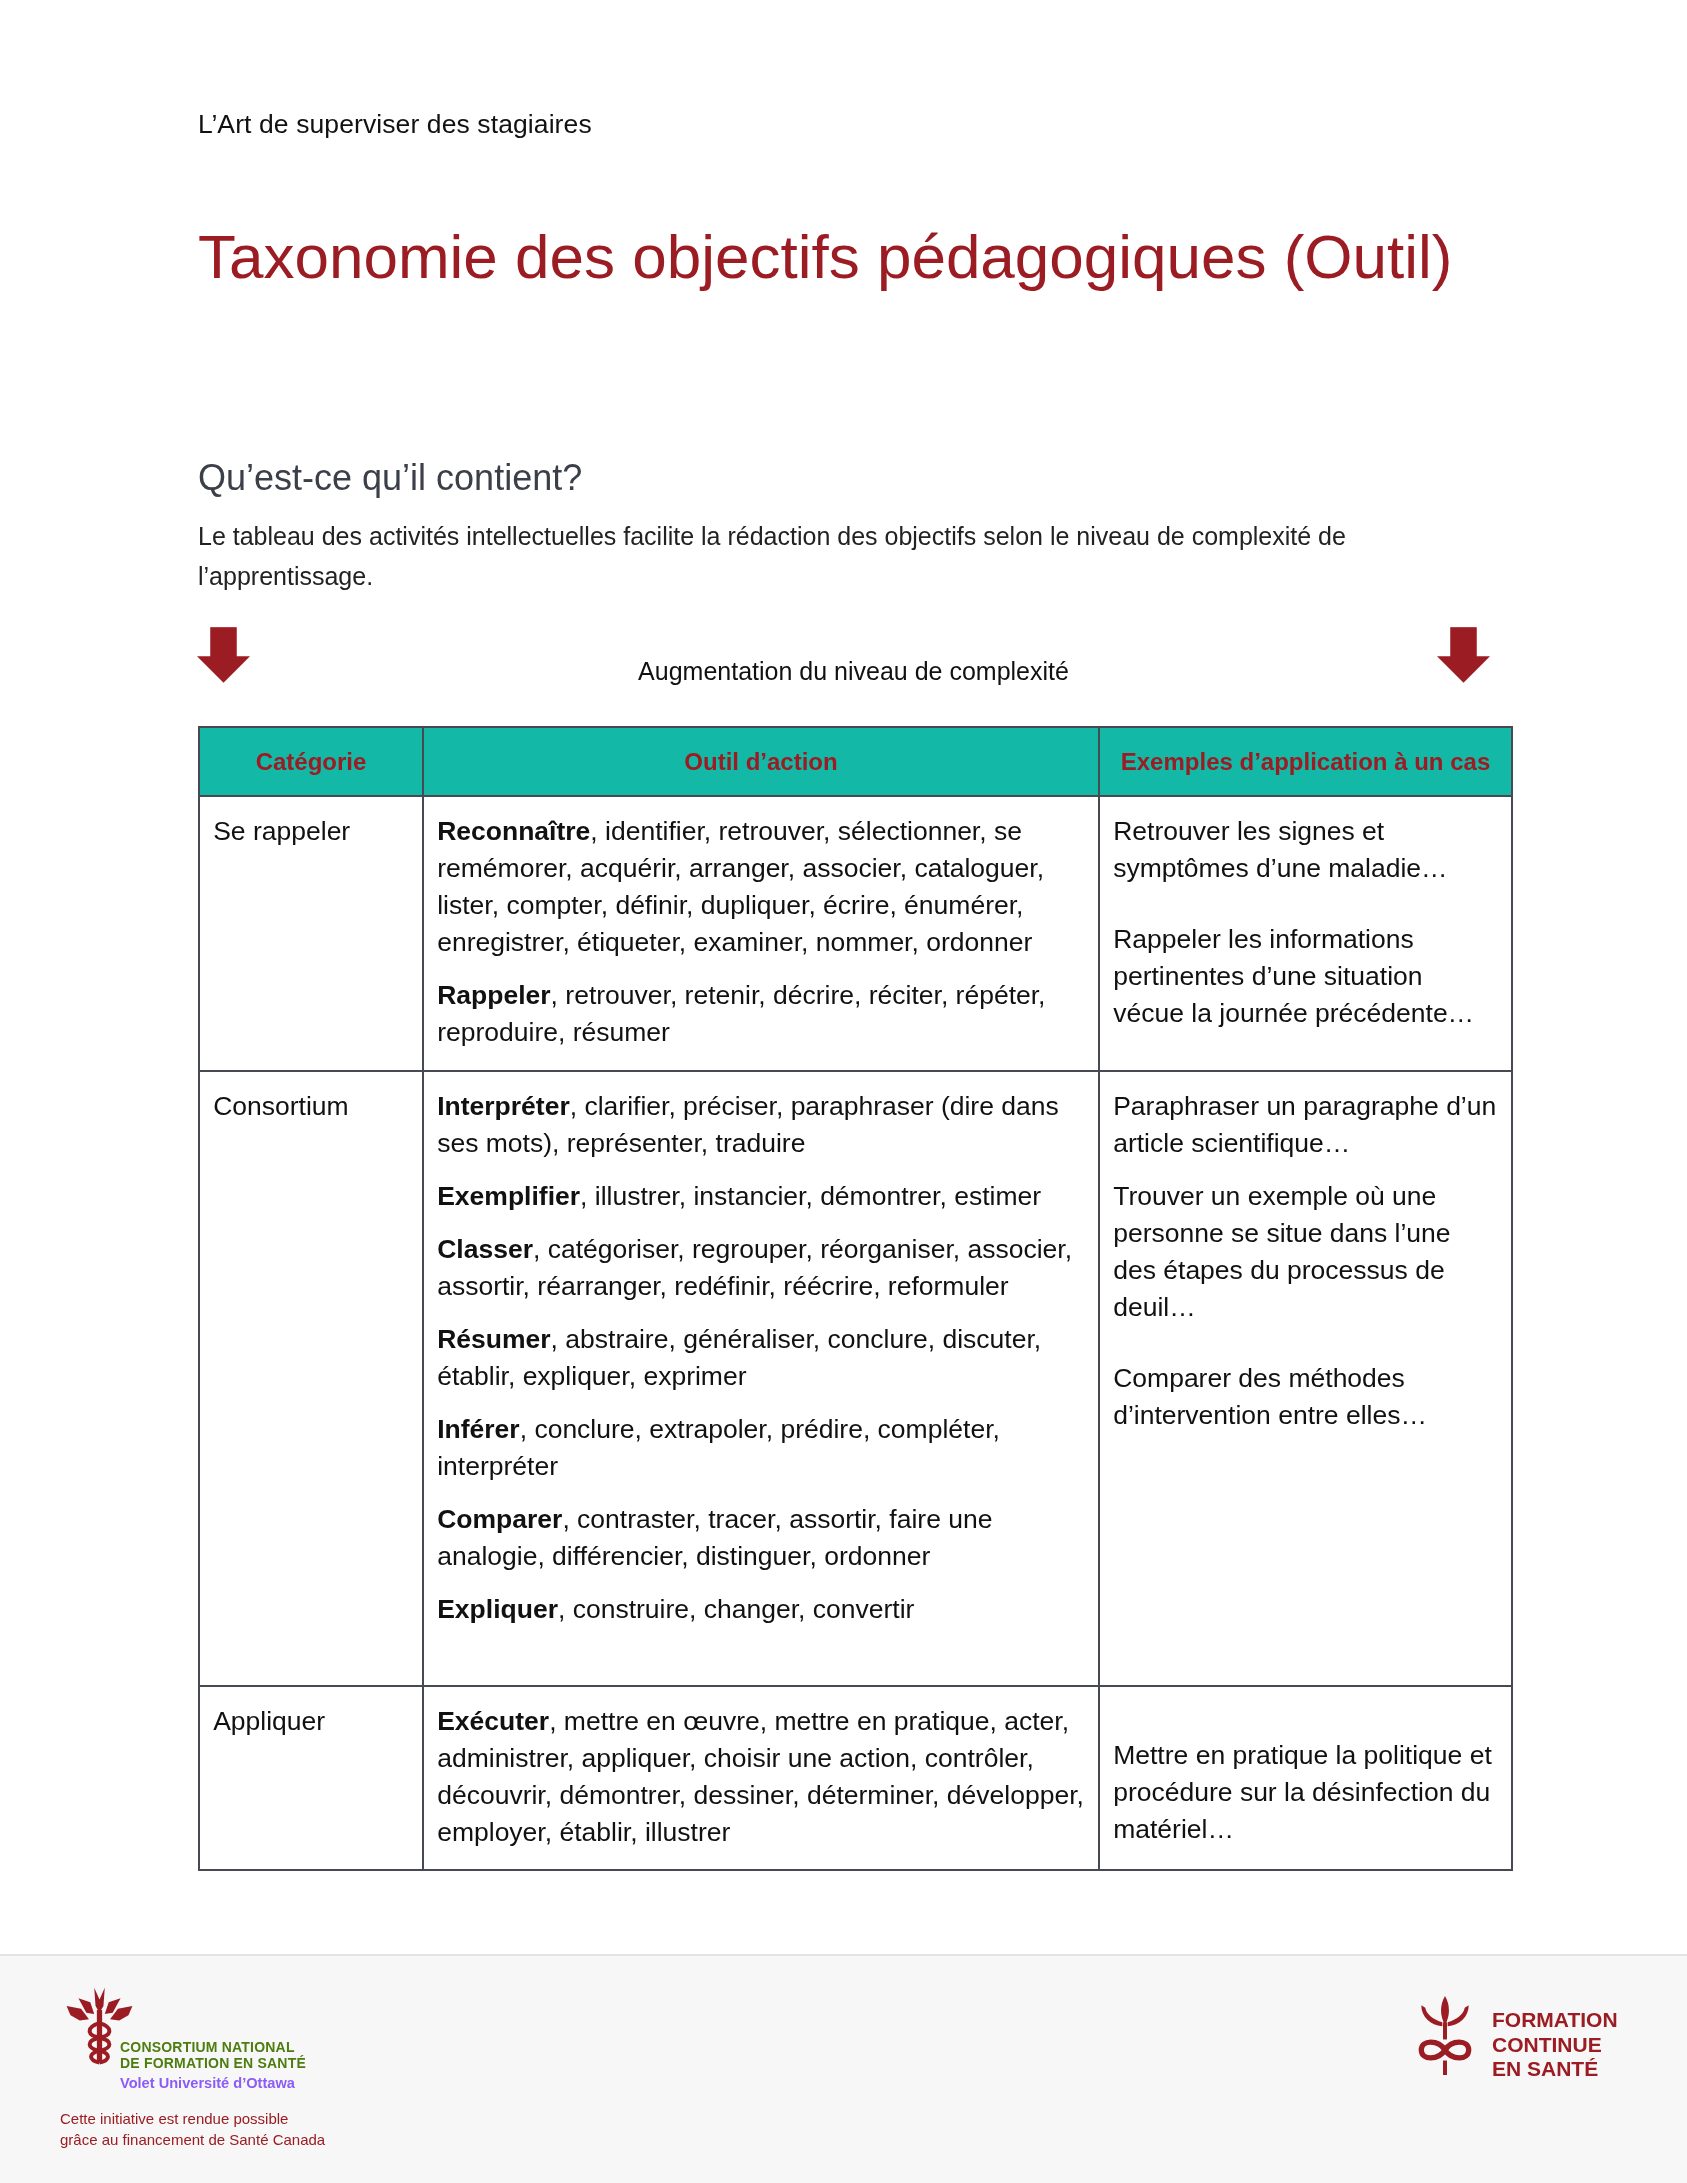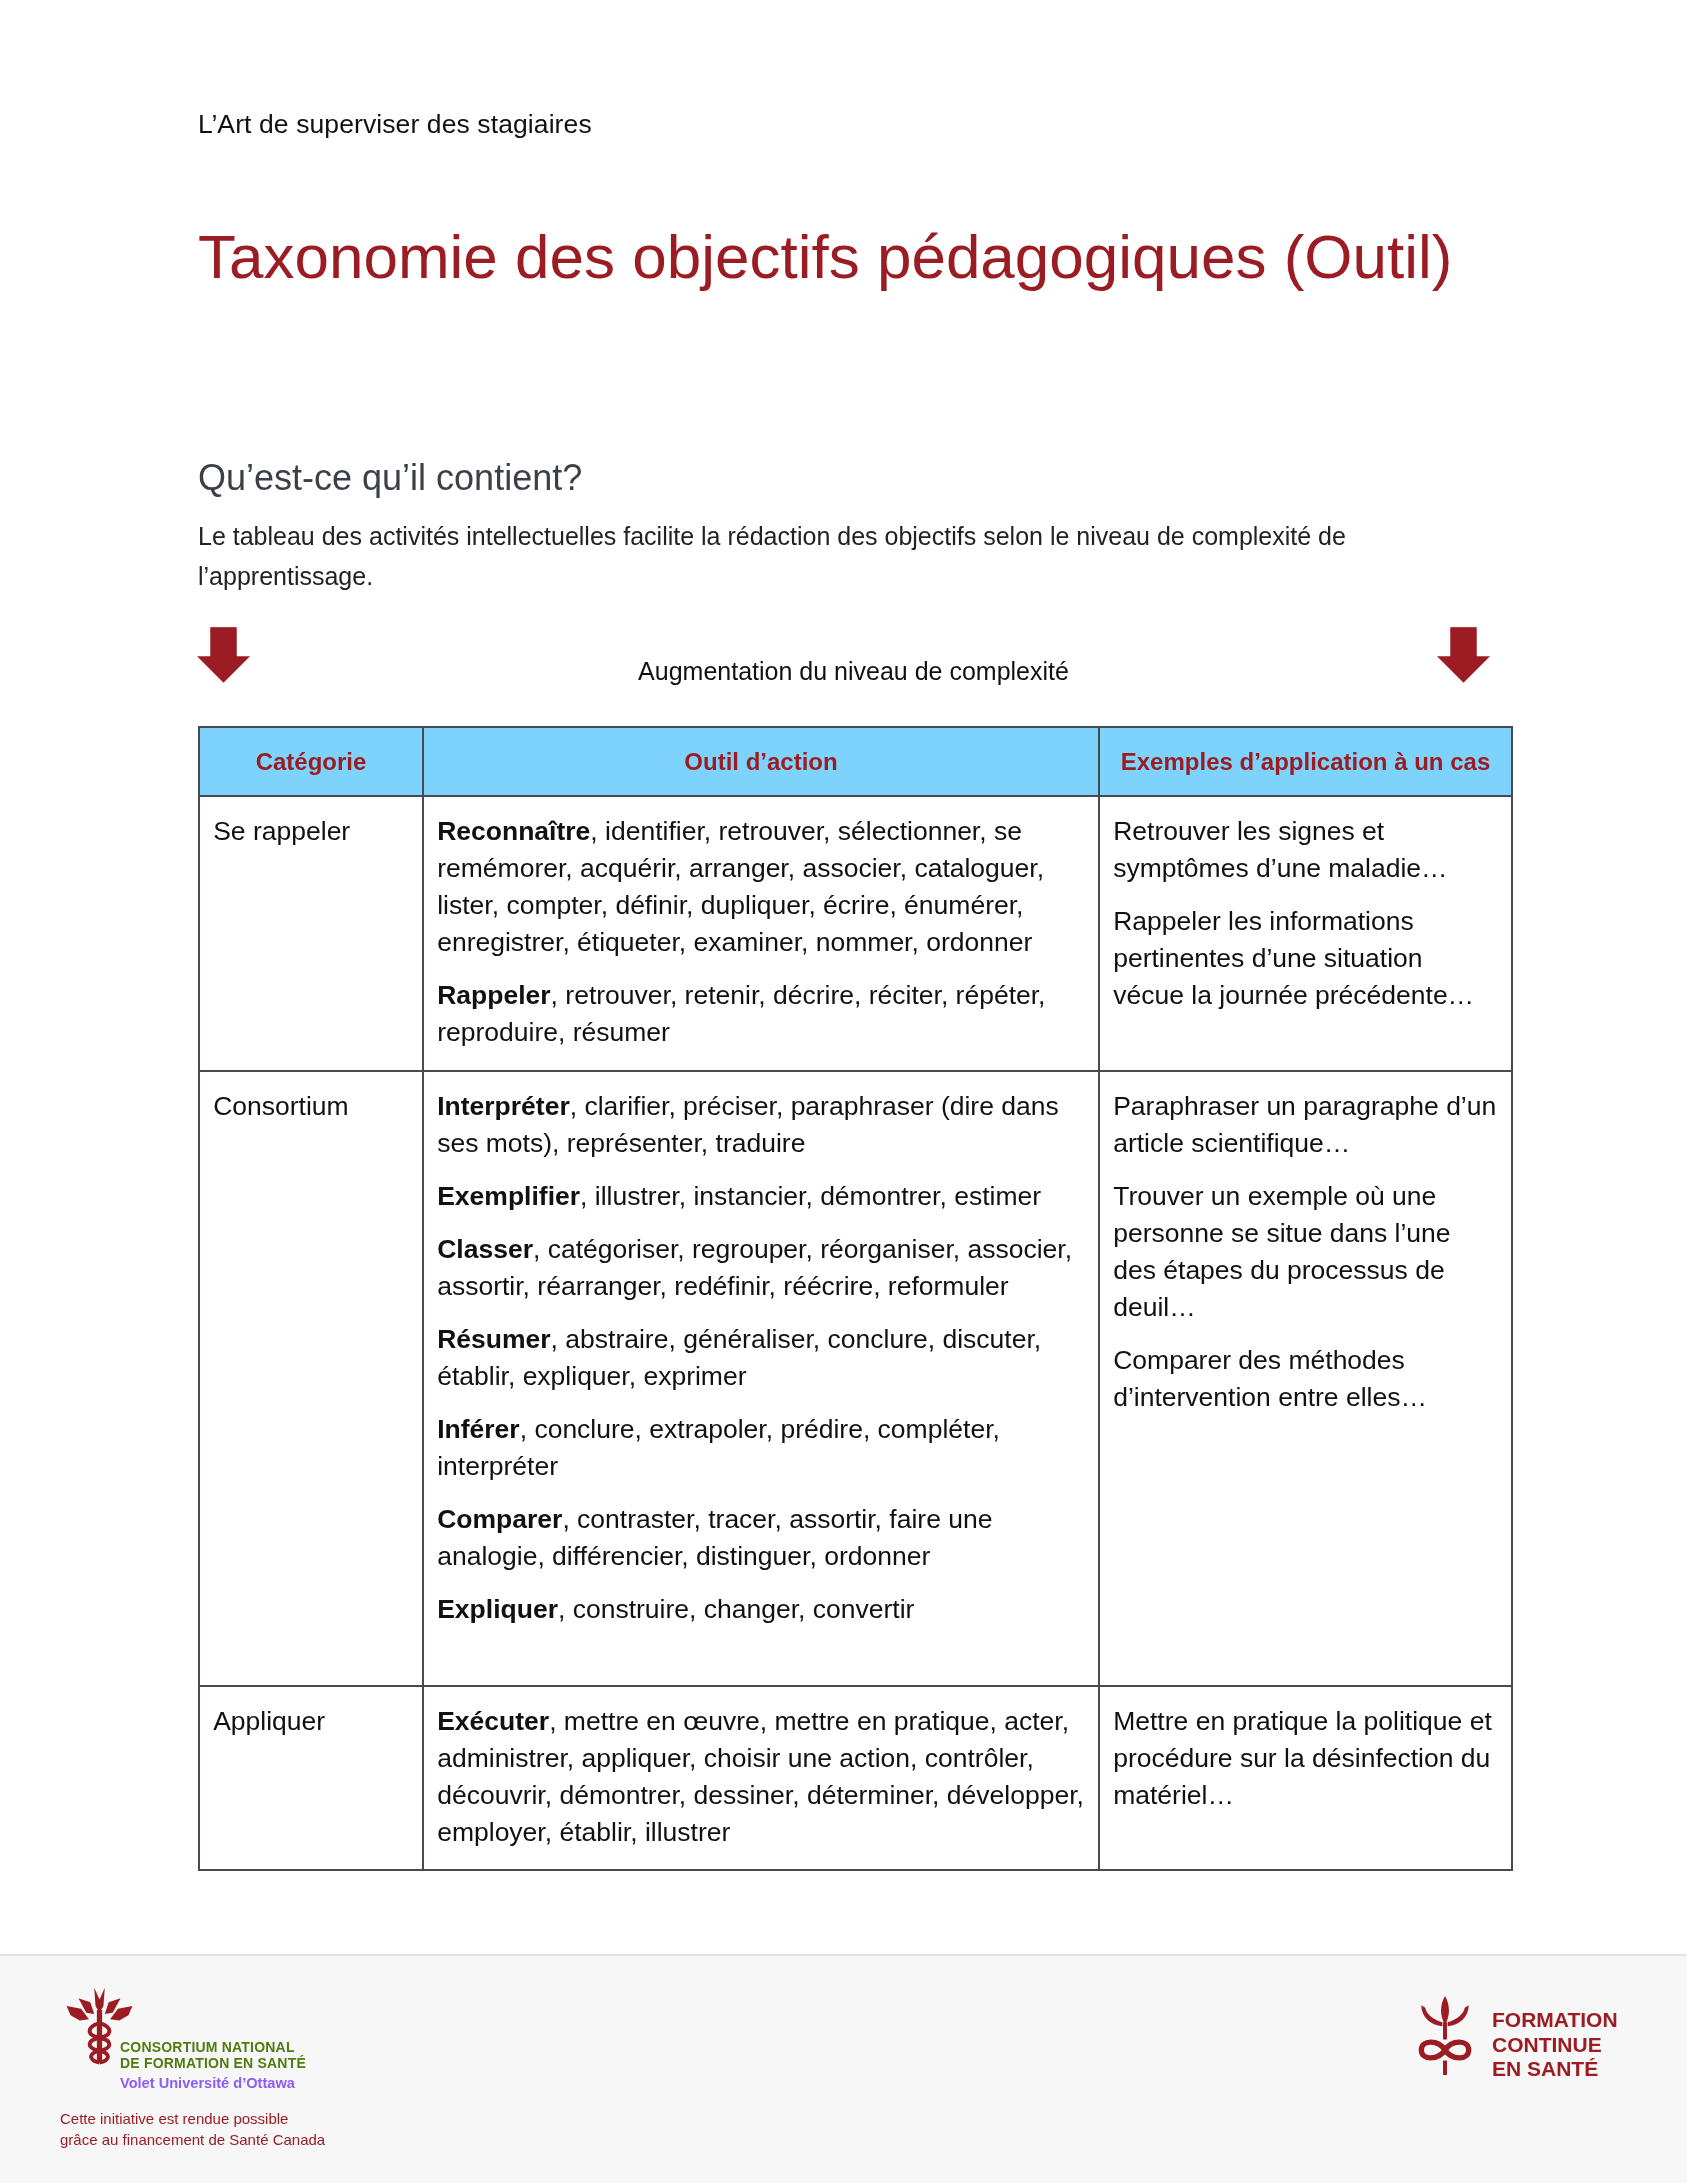--- a/index.html
+++ b/index.html
@@ -38,36 +38,36 @@
     table.taxo {
       position: absolute; left: 198px; top: 726px;
       width: 1313px; border-collapse: collapse;
       table-layout: fixed;
     }
     table.taxo th, table.taxo td {
       border: 2.6px solid #474a52;
       vertical-align: top;
     }
     table.taxo th {
-      background: #7dd3fc; color: #9b1c22;
+      background: #14b8a6; color: #9b1c22;
       font-size: 24px; font-weight: bold; height: 69px;
       vertical-align: middle; text-align: center;
     }
     table.taxo td {
       font-size: 26.5px; line-height: 37px; color: #111;
       padding: 16px 13.2px 13.2px 13.2px;
     }
     col.c1 { width: 224px; }
     col.c2 { width: 676px; }
     col.c3 { width: 413px; }
     .verb-group { margin-bottom: 16px; }
     .verb-group:last-child { margin-bottom: 0; }
     .verb-head { font-weight: bold; }
     .example { margin-bottom: 16px; }
-    .example:last-child { margin-bottom: 0; }
+    .example:last-child { margin-bottom: 0; margin-top: 34px; }
     tr.row-1 td { height: 275px; }
     tr.row-2 td { height: 615px; }
     tr.row-3 td { height: 184px; }
 
     .footer {
       position: absolute; left: 0; top: 1954px; width: 1687px; height: 229px;
       background: #f7f7f7; border-top: 2.6px solid #e4e4e4;
     }
     .logo-left { position: absolute; left: 60px; top: 30px; }
     .logo-left-icon { position: absolute; left: 0; top: 0; width: 79px; height: 81px; }

